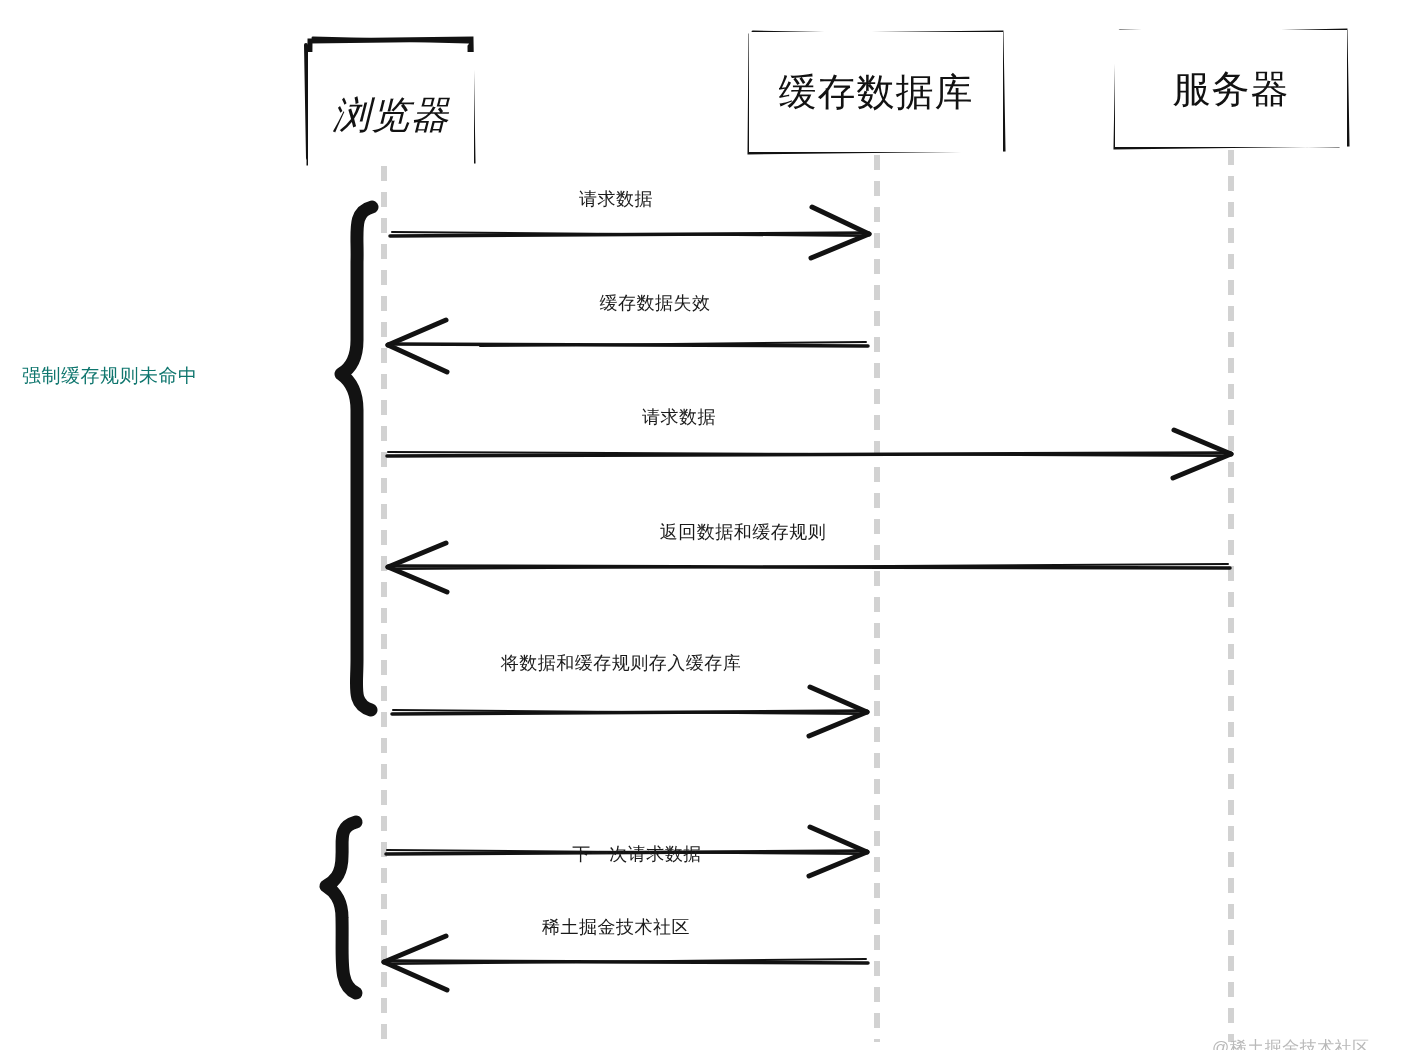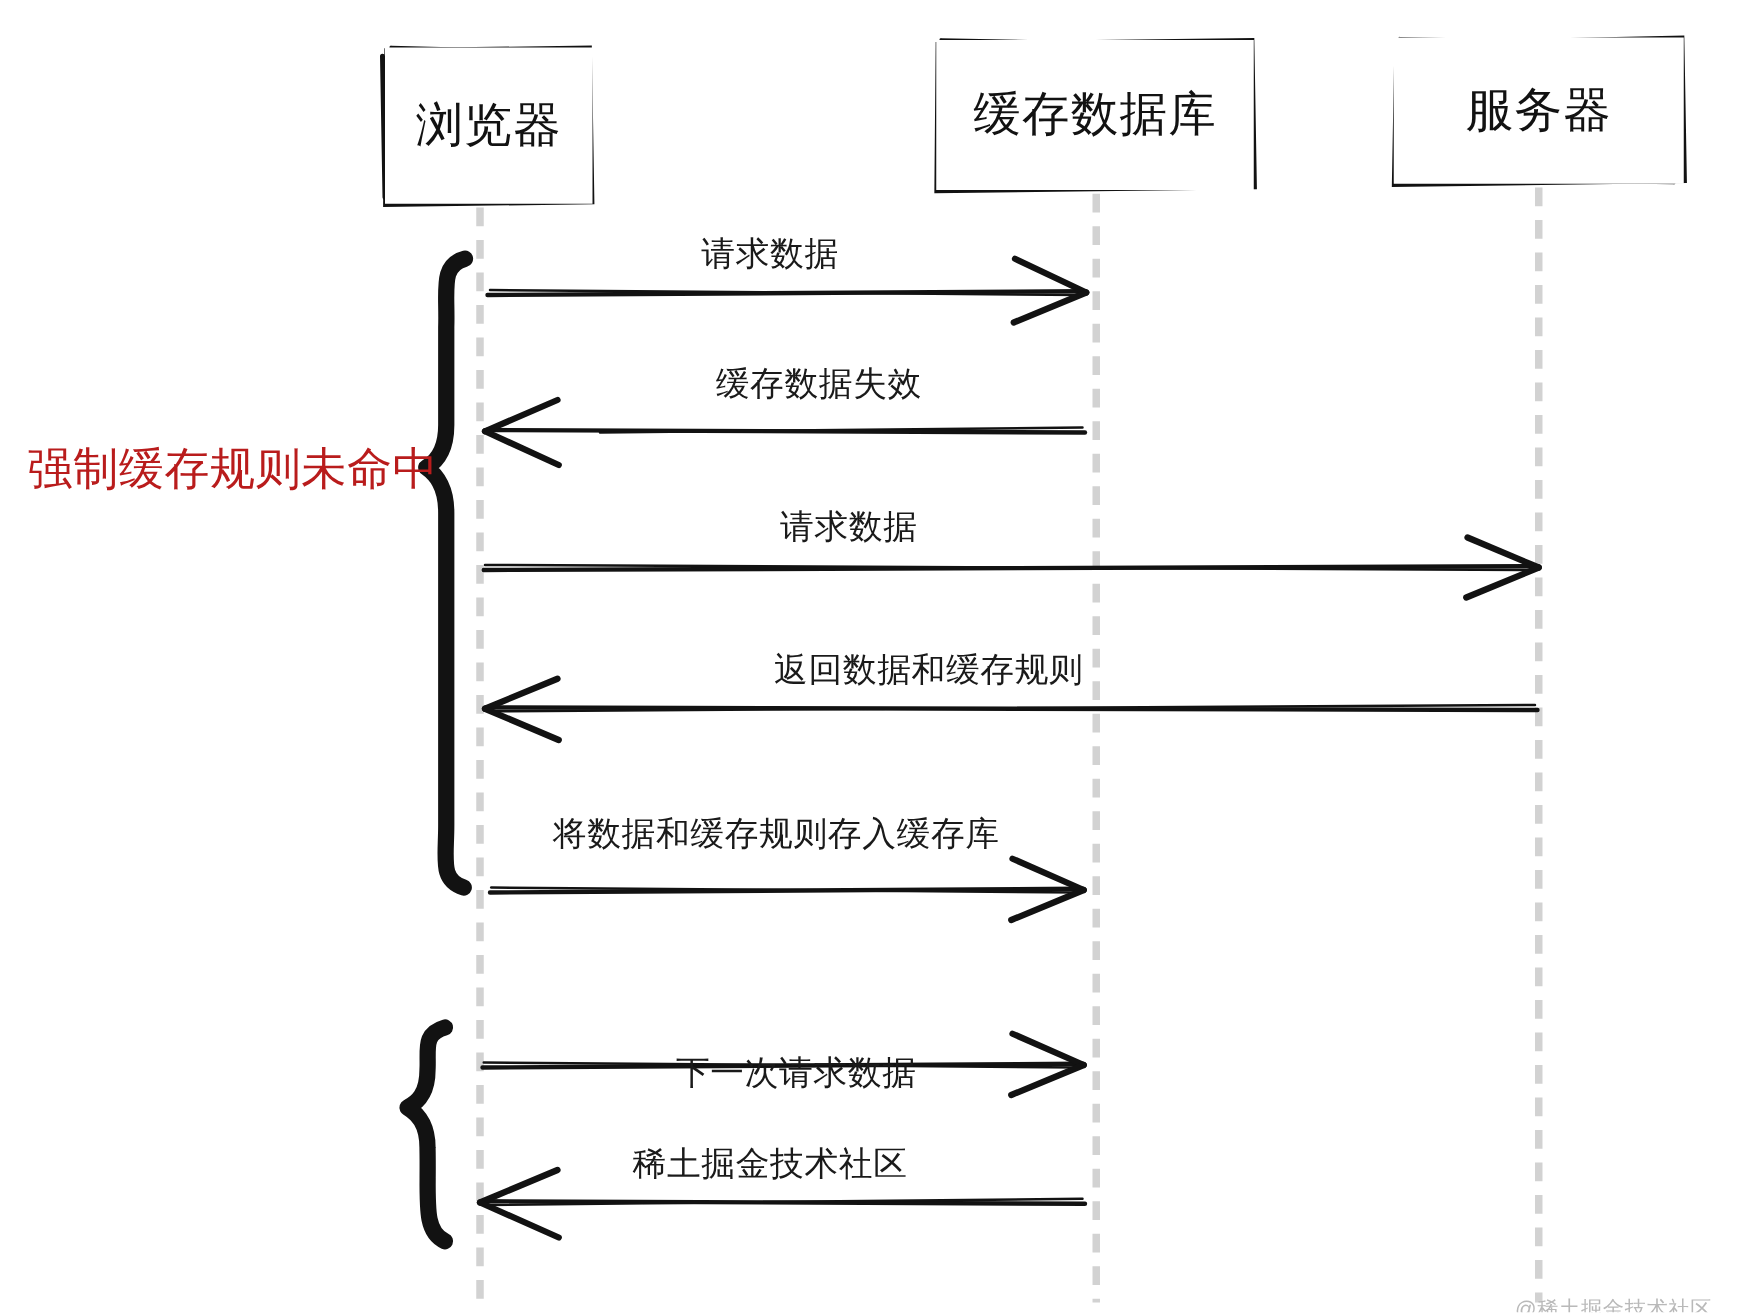--- a/index.html
+++ b/index.html
@@ -35,31 +35,31 @@
   }
   .actor-label {
     font-size: 38px;
     color: #121212;
     line-height: 1;
     letter-spacing: 1px;
     white-space: nowrap;
   }
   .msg-label {
     position: absolute;
-    font-size: 27px;
+    font-size: 18px;
     color: #1a1a1a;
     white-space: nowrap;
     transform: translateX(-50%);
     line-height: 1;
     letter-spacing: 0.5px;
   }
   .group-label {
     position: absolute;
-    font-size: 36px;
-    color: #b91c1c;
+    font-size: 19px;
+    color: #0f766e;
     white-space: nowrap;
     transform: translateY(-50%);
     line-height: 1;
     letter-spacing: 0.5px;
     text-align: center;
   }
   .watermark {
     position: absolute;
     font-size: 17px;
     color: #b9b9b9;
@@ -90,21 +90,21 @@
     </g>
 
     <g fill="none" stroke="#121212" stroke-linecap="round">
       <path d="M1118 36 L1345 31 L1347 144 L1116 147 Z" stroke-width="5"></path>
       <path d="M1120 31 L1343 36" stroke-width="3"></path>
       <path d="M1341 40 L1343 141" stroke-width="3"></path>
       <path d="M1121 143 L1339 146" stroke-width="3"></path>
     </g>
   </svg>
 
-  <div class="actor-box" style="left:308px; top:38px; width:166px; height:125px;">
+  <div class="actor-box" style="left:308px; top:52px; width:166px; height:125px;font-style:italic;">
     <span class="actor-label">浏览器</span>
   </div>
   <div class="actor-box" style="left:749px; top:32px; width:254px; height:120px;justify-content:center;">
     <span class="actor-label">缓存数据库</span>
   </div>
   <div class="actor-box" style="left:1115px; top:30px; width:232px; height:117px;">
     <span class="actor-label">服务器</span>
   </div>
 
   <svg class="layer" viewBox="0 0 1410 1050">

